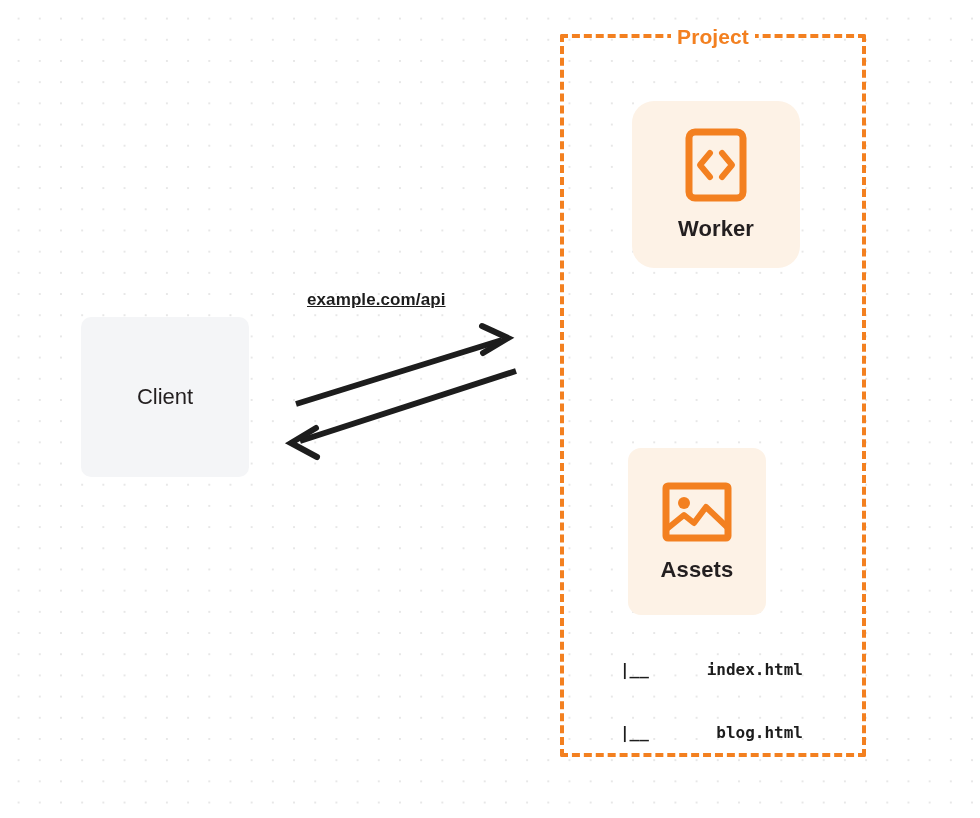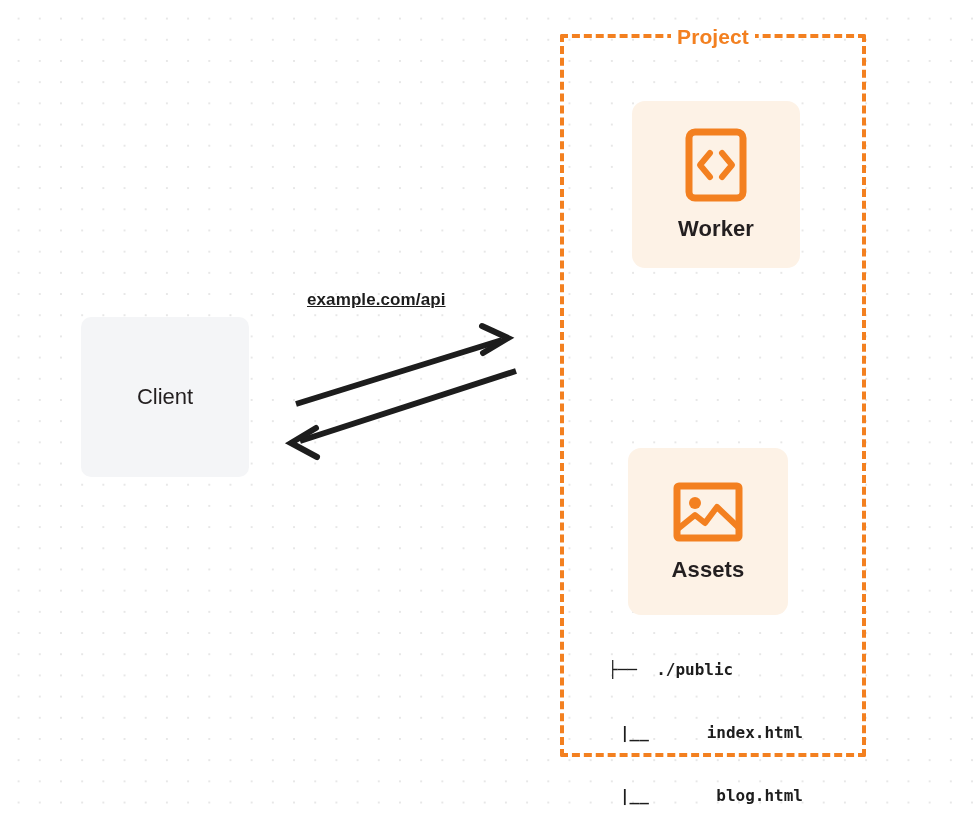--- a/index.html
+++ b/index.html
@@ -70,25 +70,26 @@
     color: #231f20;
     letter-spacing: 0.1px;
     font-family: "Liberation Sans", sans-serif;
   }
 
   #worker-card {
     left: 632px;
     top: 101px;
     width: 168px;
     height: 167px;
+    border-radius: 22px;
   }
   #assets-card {
     left: 628px;
     top: 448px;
-    width: 160px;
+    width: 138px;
     height: 167px;
   }
 
   
   #client-card {
     position: absolute;
     left: 81px;
     top: 317px;
     width: 168px;
     height: 160px;
@@ -197,19 +198,18 @@
       <svg width="70" height="62" viewBox="0 0 70 62" xmlns="http://www.w3.org/2000/svg">
         <rect x="4" y="5" width="62" height="52" rx="2" ry="2" fill="none" stroke="#f38020" stroke-width="7"></rect>
         <circle cx="22" cy="22" r="6" fill="#f38020"></circle>
         <polyline points="6,47 22,34 32,42 44,26 65,46" fill="none" stroke="#f38020" stroke-width="6" stroke-linecap="round" stroke-linejoin="round"></polyline>
       </svg>
     </span>
     <span class="node-label">Assets</span>
   </div>
 
   <div id="file-tree">
-    <span class="tree-row root">├──  ./public</span>
     <span class="tree-row">|__      index.html</span>
     <span class="tree-row">|__       blog.html</span>
     
   </div>
 
 </div>
 
 </body></html>

